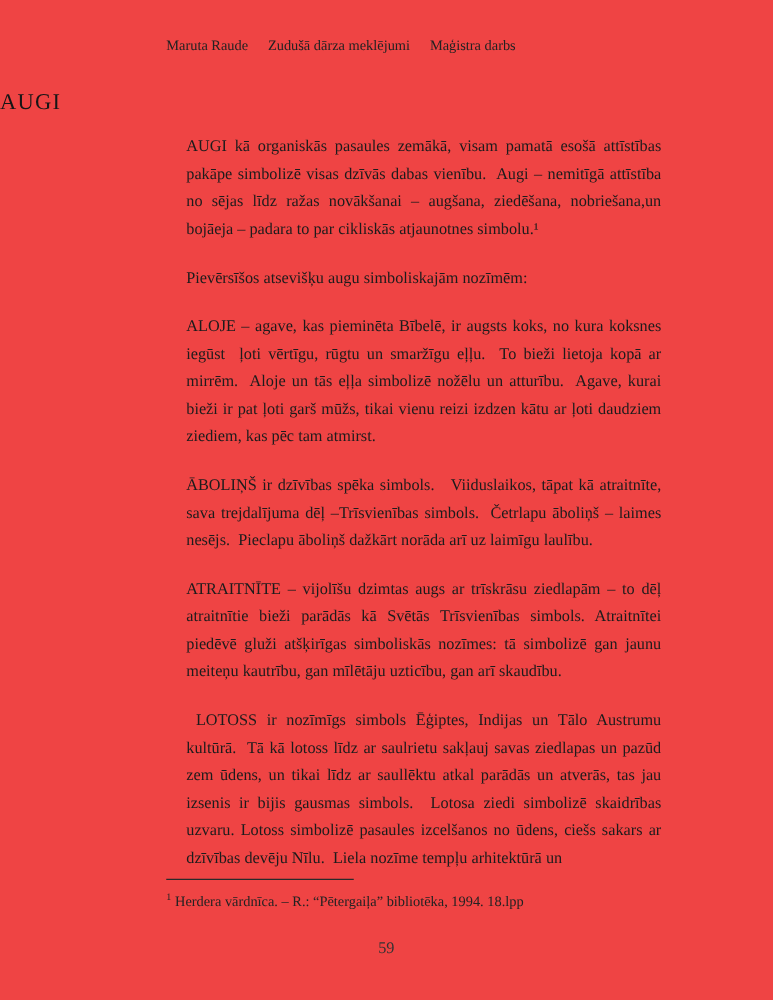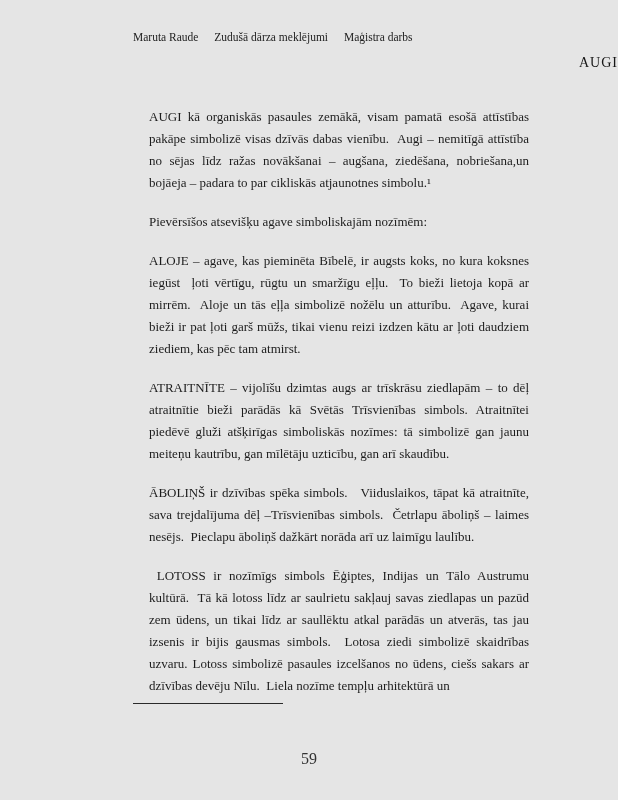--- a/index.html
+++ b/index.html
@@ -4,42 +4,42 @@
 <style>
   html, body {
     margin: 0;
     padding: 0;
     background: #ffffff;
   }
   .page {
     position: relative;
     width: 618px;
     height: 800px;
-    background: #e5e5e5;
+    background: #ef4444;
     overflow: hidden;
     font-family: "Liberation Serif", "DejaVu Serif", serif;
     color: #1c1c1c;
   }
   .running-header {
     position: absolute;
     top: 31px;
     left: 133px;
     font-size: 11.5px;
     white-space: nowrap;
     color: #222;
   }
   .running-header span { margin-right: 13px; }
   .running-header span:last-child { margin-right: 0; }
   .page-title {
     position: absolute;
-    top: 55px;
+    top: 71px;
     left: 0;
     width: 100%;
-    text-align: right;
-    font-size: 14px;
+    text-align: left;
+    font-size: 18px;
     letter-spacing: 1px;
     color: #161616;
   }
   .content {
     position: absolute;
     top: 106px;
     left: 149px;
     width: 380px;
     font-size: 13px;
     line-height: 22px;
@@ -70,44 +70,45 @@
   .footnote sup {
     font-size: 8px;
     margin-right: 3px;
   }
   .page-number {
     position: absolute;
     top: 750px;
     left: 0;
     width: 100%;
     text-align: center;
-    font-size: 16px;
+    font-size: 13px;
     color: #333;
   }
 </style>
 </head>
 <body>
 
 <div class="page">
 
   <div class="running-header">
     <span>Maruta Raude</span>
     <span>Zudušā dārza meklējumi</span>
     <span>Maģistra darbs</span>
   </div>
 
   <div class="page-title">AUGI</div>
 
   <div class="content">
     <p>AUGI kā organiskās pasaules zemākā, visam pamatā esošā attīstības pakāpe simbolizē visas dzīvās dabas vienību.  Augi – nemitīgā attīstība no sējas līdz ražas novākšanai – augšana, ziedēšana, nobriešana,un bojāeja – padara to par cikliskās atjaunotnes simbolu.¹</p>
-    <p class="gap">Pievērsīšos atsevišķu agave simboliskajām nozīmēm:</p>
+    <p class="gap">Pievērsīšos atsevišķu augu simboliskajām nozīmēm:</p>
     <p class="gap">ALOJE – agave, kas pieminēta Bībelē, ir augsts koks, no kura koksnes iegūst  ļoti vērtīgu, rūgtu un smaržīgu eļļu.  To bieži lietoja kopā ar mirrēm.  Aloje un tās eļļa simbolizē nožēlu un atturību.  Agave, kurai bieži ir pat ļoti garš mūžs, tikai vienu reizi izdzen kātu ar ļoti daudziem ziediem, kas pēc tam atmirst.</p>
+    <p class="gap">ĀBOLIŅŠ ir dzīvības spēka simbols.   Viiduslaikos, tāpat kā atraitnīte, sava trejdalījuma dēļ –Trīsvienības simbols.  Četrlapu āboliņš – laimes nesējs.  Pieclapu āboliņš dažkārt norāda arī uz laimīgu laulību.</p>
     <p class="gap">ATRAITNĪTE – vijolīšu dzimtas augs ar trīskrāsu ziedlapām – to dēļ atraitnītie bieži parādās kā Svētās Trīsvienības simbols. Atraitnītei piedēvē gluži atšķirīgas simboliskās nozīmes: tā simbolizē gan jaunu meiteņu kautrību, gan mīlētāju uzticību, gan arī skaudību.</p>
-    <p class="gap">ĀBOLIŅŠ ir dzīvības spēka simbols.   Viiduslaikos, tāpat kā atraitnīte, sava trejdalījuma dēļ –Trīsvienības simbols.  Četrlapu āboliņš – laimes nesējs.  Pieclapu āboliņš dažkārt norāda arī uz laimīgu laulību.</p>
     <p class="gap"> LOTOSS ir nozīmīgs simbols Ēģiptes, Indijas un Tālo Austrumu kultūrā.  Tā kā lotoss līdz ar saulrietu sakļauj savas ziedlapas un pazūd zem ūdens, un tikai līdz ar saullēktu atkal parādās un atverās, tas jau izsenis ir bijis gausmas simbols.  Lotosa ziedi simbolizē skaidrības uzvaru. Lotoss simbolizē pasaules izcelšanos no ūdens, ciešs sakars ar dzīvības devēju Nīlu.  Liela nozīme tempļu arhitektūrā un</p>
   </div>
 
   <div class="footnote-separator"></div>
 
+  <div class="footnote"><sup>1</sup><span>Herdera vārdnīca. – R.: “Pētergaiļa” bibliotēka, 1994. 18.lpp</span></div>
 
   <div class="page-number">59</div>
 
 </div>
 
 </body></html>

